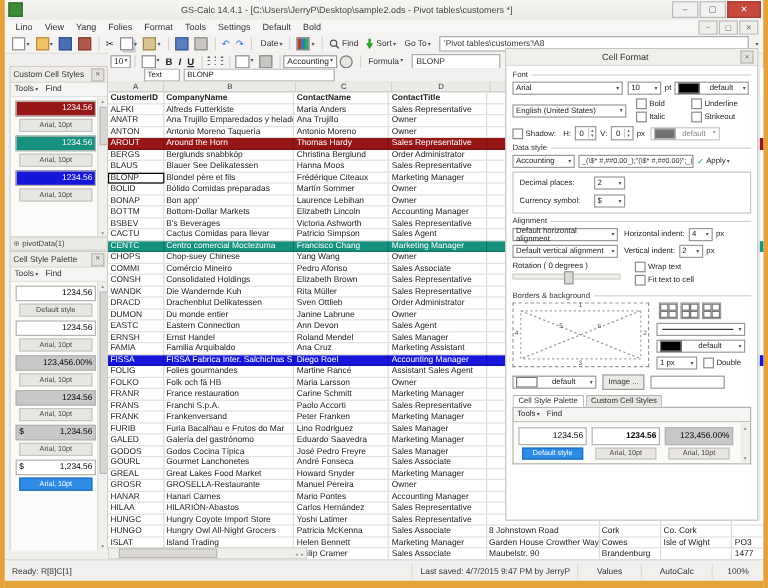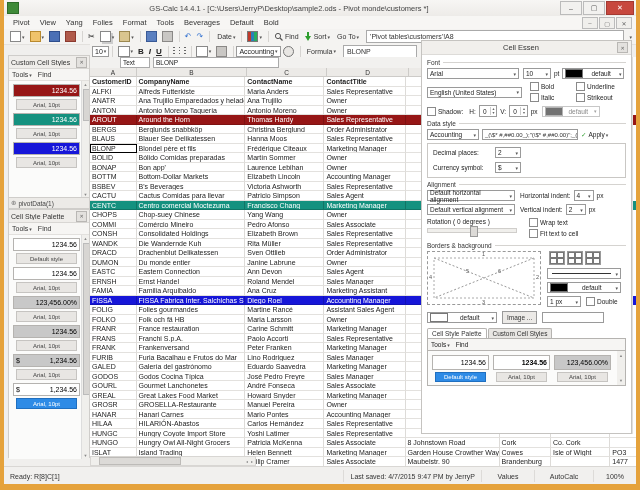--- a/index.html
+++ b/index.html
@@ -144,34 +144,34 @@
   
   .statusbar{left:0;top:466px;right:0;height:18px;background:#f1f0ee;border-top:1px solid #d9d7d4;
     display:flex;align-items:center;font-size:7px;color:#333;}
   .stsec{padding:0 6px;border-left:1px solid #dddbd8;height:12px;display:flex;align-items:center;}
 </style>
 </head>
 <body>
 
 <div class="abs titlebar">
   <div class="app-icon"></div>
-  <div class="title-text">GS-Calc 14.4.1 - [C:\Users\JerryP\Desktop\sample2.ods - Pivot monde\customers *]</div>
+  <div class="title-text">GS-Calc 14.4.1 - [C:\Users\JerryP\Desktop\sample2.ods - Pivot tables\customers *]</div>
   <div class="winbtn">–</div>
   <div class="winbtn">▢</div>
   <div class="winbtn close">✕</div>
 </div>
 
 <div class="abs menubar">
-  <span class="menu-item">Pivot</span>
+  <span class="menu-item">Lino</span>
   <span class="menu-item">View</span>
   <span class="menu-item">Yang</span>
   <span class="menu-item">Folies</span>
   <span class="menu-item">Format</span>
   <span class="menu-item">Tools</span>
-  <span class="menu-item">Beverages</span>
+  <span class="menu-item">Settings</span>
   <span class="menu-item">Default</span>
   <span class="menu-item">Bold</span>
   <div class="mdi-group">
     <div class="mdibtn">–</div>
     <div class="mdibtn">▢</div>
     <div class="mdibtn">✕</div>
   </div>
 </div>
 
 <div class="abs toolbar1">
@@ -829,21 +829,21 @@
 </div>
 
 <div class="abs hscroll">
   <div class="hthumb"></div>
   <span class="hsar">◂</span>
   <span class="hsar" style="margin-left:1px;">▸</span>
 </div>
 
 <div class="abs cfpanel">
   <div class="cfhead">
-    <span class="ttl">Cell Essen</span>
+    <span class="ttl">Cell Format</span>
     <span class="xbtn">✕</span>
   </div>
   <div class="cfbody">
     <div class="grp">
         <span>Font</span>
       </div>
     <div class="frow">
       <div class="cf-sel" style="width:92px;">
           <span>Arial</span>
           <span class="ar">▾</span>

